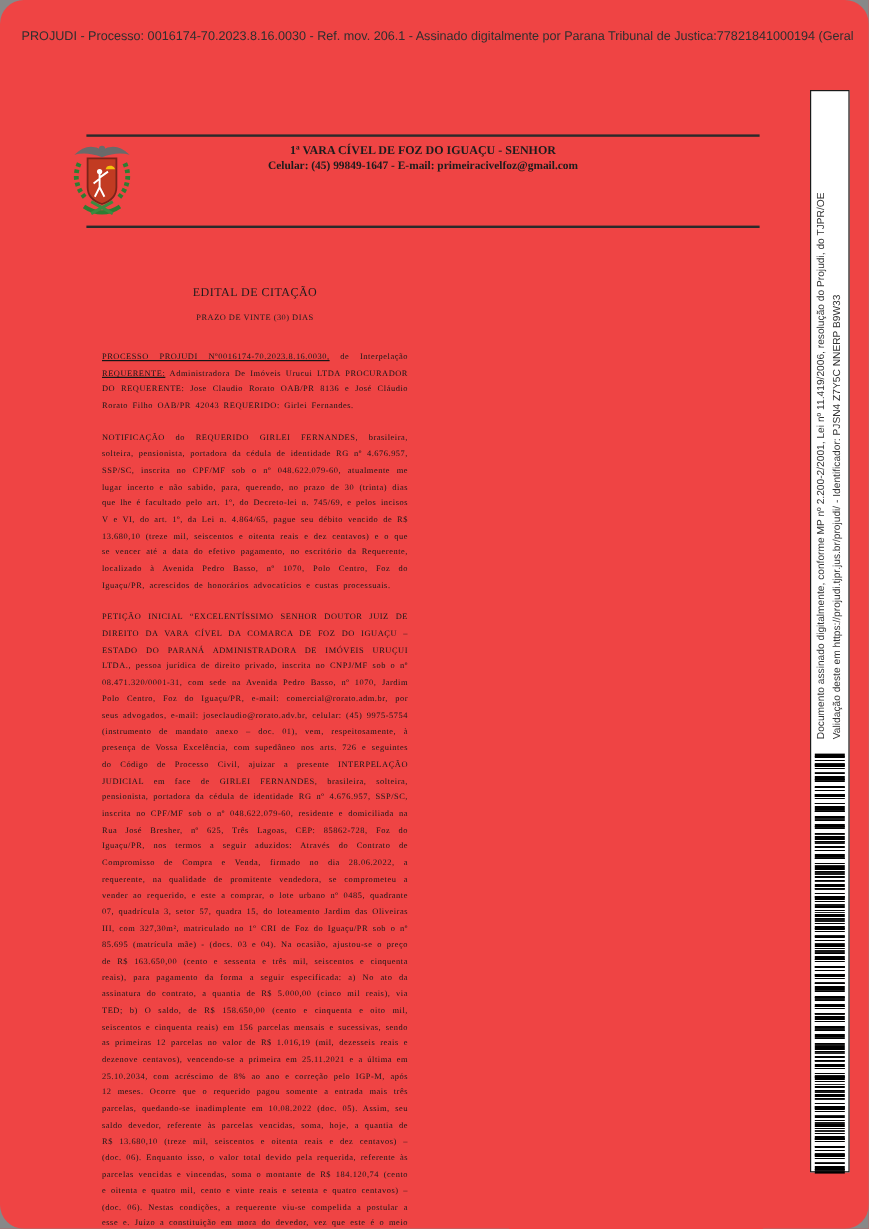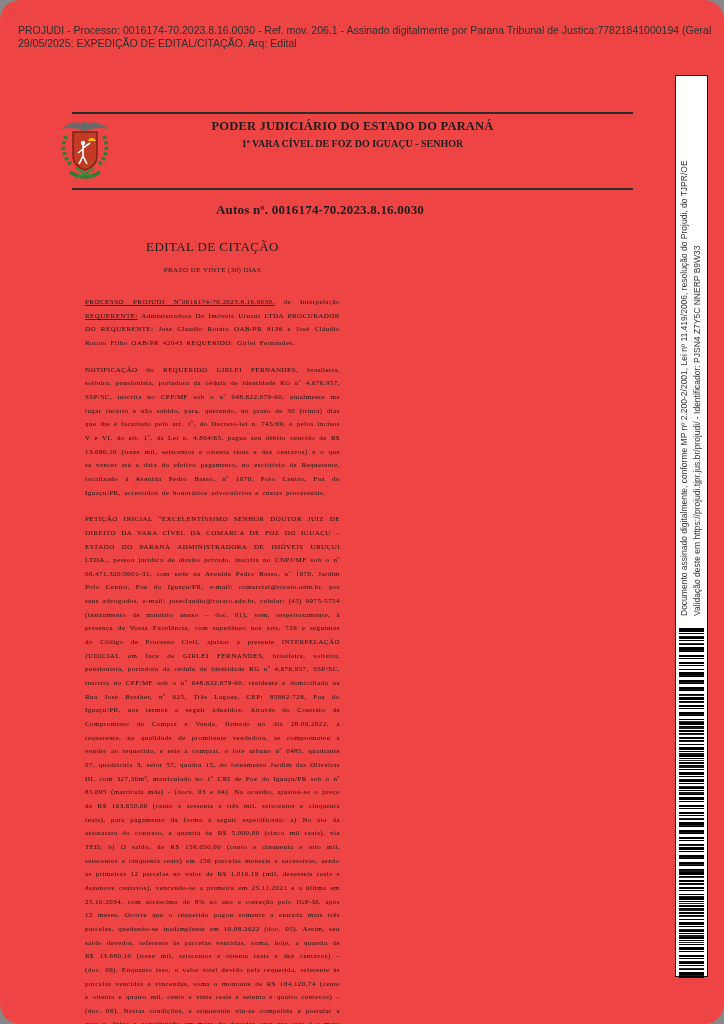--- a/index.html
+++ b/index.html
@@ -25,21 +25,21 @@
   .court-header .l1{font-size:12.5px;font-weight:bold;letter-spacing:.2px;margin-top:3px;}
   .court-header .l2{font-size:10px;font-weight:bold;margin-top:4px;}
   .court-header .l3{font-size:10px;font-weight:bold;margin-top:4px;}
   .court-header .l4{font-size:9.5px;font-weight:bold;margin-top:5px;}
   .court-header .l5{font-size:9.5px;font-weight:bold;margin-top:3px;}
   
   .autos{position:absolute;left:60px;top:202px;width:520px;text-align:center;
     font-size:13px;font-weight:bold;letter-spacing:.2px;}
   
   .column{position:absolute;left:85px;top:239px;width:255px;}
-  .edital-title{text-align:center;font-size:13px;letter-spacing:.4px;margin:0 0 11px 0;}
+  .edital-title{text-align:center;font-size:10px;letter-spacing:.4px;margin:0 0 11px 0;}
   .prazo-title{text-align:center;font-size:7px;letter-spacing:.4px;margin:0 0 22px 0;}
   .column p{font-size:7px;line-height:13.65px;text-align:justify;margin:0 0 13px 0;
     letter-spacing:.45px;word-spacing:1.5px;color:#161616;}
   .column p span.b{font-weight:normal;}
   .column p span.u{text-decoration:underline;}
   
   .strip{position:absolute;left:675px;top:75px;width:33px;height:902px;
     border:1px solid #1a1a1a;box-sizing:border-box;background:#fff;}
   .vt{position:absolute;white-space:nowrap;transform-origin:0 0;transform:rotate(-90deg);
     font-family:"Liberation Sans",sans-serif;font-size:8.5px;color:#333;line-height:11px;}
@@ -51,21 +51,20 @@
       repeating-linear-gradient(180deg,rgba(0,0,0,.85) 0 1px,rgba(255,255,255,0) 1px 6px,rgba(0,0,0,.9) 6px 8px,rgba(255,255,255,0) 8px 13px);
     background-blend-mode:multiply;border-top:2px solid #000;border-bottom:2px solid #000;}
 </style>
 </head>
 <body>
 
 <div class="page">
 
   <div class="top-note">
     <div>PROJUDI - Processo: 0016174-70.2023.8.16.0030 - Ref. mov. 206.1 - Assinado digitalmente por Parana Tribunal de Justica:77821841000194 (Geral</div>
-    <div>29/05/2025: EXPEDIÇÃO DE EDITAL/CITAÇÃO. Arq: Edital</div>
   </div>
 
   <div class="rule rule-top"></div>
   <div class="rule rule-bottom"></div>
 
   <div class="coat">
     <svg width="54" height="70" viewBox="0 0 54 70" xmlns="http://www.w3.org/2000/svg">
       <path d="M4 13 Q15 2 27 9 Q39 2 50 13 Q40 10 27 15 Q14 10 4 13 Z" fill="#6a6a6a"></path>
       <circle cx="27" cy="8" r="2.6" fill="#6a6a6a"></circle>
       <path d="M8 20 q-7 16 6 30" stroke="#2e7d32" stroke-width="4" fill="none" stroke-dasharray="3,2.5"></path>
@@ -73,25 +72,24 @@
       <path d="M15 16 h24 v24 q0 10 -12 14 q-12 -4 -12 -14 Z" fill="#c23b22" stroke="#7a241a" stroke-width="1.5"></path>
       <path d="M31 23 a4.5 4.5 0 0 1 7 2 l-8 0 Z" fill="#f4c20d"></path>
       <circle cx="25" cy="27" r="2.2" fill="#fff"></circle>
       <path d="M25 29 l0 11 M25 32 l7 -5 M25 33 l-5 4 M25 40 l-4 8 M25 40 l4 8" stroke="#fff" stroke-width="1.6" fill="none"></path>
       <path d="M12 56 Q27 66 42 56" stroke="#2e7d32" stroke-width="3.5" fill="none"></path>
       <path d="M18 62 L36 52 M18 52 L36 62" stroke="#3b8a3f" stroke-width="2.5"></path>
     </svg>
   </div>
 
   <div class="court-header">
-    <div class="l1">PODER JUDICIÁRIO DO ESTADO DO PARANÁ</div>
     <div class="l3">1ª VARA CÍVEL DE FOZ DO IGUAÇU - SENHOR</div>
+    <div class="l5">Celular: (45) 99849-1647 - E-mail: primeiracivelfoz@gmail.com</div>
   </div>
 
-  <div class="autos">Autos nº. 0016174-70.2023.8.16.0030</div>
 
   <div class="column">
     <div class="edital-title">EDITAL DE CITAÇÃO</div>
     <div class="prazo-title">PRAZO DE VINTE (30) DIAS</div>
     <p><span class="u">PROCESSO PROJUDI Nº0016174-70.2023.8.16.0030,</span><span> de Interpelação </span><span class="u">REQUERENTE:</span><span> </span><span class="b">Administradora De Imóveis Urucui LTDA</span><span> PROCURADOR DO REQUERENTE: Jose Claudio Rorato OAB/PR 8136 e José Cláudio Rorato Filho OAB/PR 42043 REQUERIDO: </span><span class="b">Girlei Fernandes.</span></p>
     <p><span>NOTIFICAÇÃO do REQUERIDO </span><span class="b">GIRLEI FERNANDES,</span><span> brasileira, solteira, pensionista, portadora da cédula de identidade RG nº 4.676.957, SSP/SC, inscrita no CPF/MF sob o nº 048.622.079-60, atualmente me lugar incerto e não sabido, para, querendo, no prazo de </span><span class="b">30 (trinta) dias</span><span> que lhe é facultado pelo art. 1º, do Decreto-lei n. 745/69, e pelos incisos V e VI, do art. 1º, da Lei n. 4.864/65, pague seu débito vencido de </span><span class="b">R$ 13.680,10 (treze mil, seiscentos e oitenta reais e dez centavos)</span><span> e o que se vencer até a data do efetivo pagamento, no escritório da Requerente, localizado à Avenida Pedro Basso, nº 1070, Polo Centro, Foz do Iguaçu/PR, acrescidos de honorários advocatícios e custas processuais.</span></p>
     <p><span class="b">PETIÇÃO INICIAL</span><span> “EXCELENTÍSSIMO SENHOR DOUTOR JUIZ DE DIREITO DA  VARA CÍVEL DA COMARCA DE FOZ DO IGUAÇU – ESTADO DO PARANÁ ADMINISTRADORA DE IMÓVEIS URUÇUI LTDA., pessoa jurídica de direito privado, inscrita no CNPJ/MF sob o nº 08.471.320/0001-31, com sede na Avenida Pedro Basso, nº 1070, Jardim Polo Centro, Foz do Iguaçu/PR, e-mail: comercial@rorato.adm.br, por seus advogados, e-mail: joseclaudio@rorato.adv.br, celular: (45) 9975-5754 (instrumento de mandato anexo – doc. 01), vem, respeitosamente, à presença de Vossa Excelência, com supedâneo nos arts. 726 e seguintes do Código de Processo Civil, ajuizar a presente INTERPELAÇÃO JUDICIAL em face de GIRLEI FERNANDES, brasileira, solteira, pensionista, portadora da cédula de identidade RG nº 4.676.957, SSP/SC, inscrita no CPF/MF sob o nº 048.622.079-60, residente e domiciliada na Rua José Bresher, nº 625, Três Lagoas, CEP: 85862-728, Foz do Iguaçu/PR, nos termos a seguir aduzidos: Através do Contrato de Compromisso de Compra e Venda, firmado no dia 28.06.2022, a requerente, na qualidade de promitente vendedora, se comprometeu a vender ao requerido, e este a comprar, o lote urbano nº 0485, quadrante 07, quadrícula 3, setor 57, quadra 15, do loteamento Jardim das Oliveiras III, com 327,30m², matriculado no 1º CRI de Foz do Iguaçu/PR sob o nº 85.695 (matrícula mãe) - (docs. 03 e 04). Na ocasião, ajustou-se o preço de R$ 163.650,00 (cento e sessenta e três mil, seiscentos e cinquenta reais), para pagamento da forma a seguir especificada: a) No ato da assinatura do contrato, a quantia de R$ 5.000,00 (cinco mil reais), via TED; b) O saldo, de R$ 158.650,00 (cento e cinquenta e oito mil, seiscentos e cinquenta reais) em 156 parcelas mensais e sucessivas, sendo as primeiras 12 parcelas no valor de R$ 1.016,19 (mil, dezesseis reais e dezenove centavos), vencendo-se a primeira em 25.11.2021 e a última em 25.10.2034, com acréscimo de 8% ao ano e correção pelo IGP-M, após 12 meses. Ocorre que o requerido pagou somente a entrada mais três parcelas, quedando-se inadimplente em 10.08.2022 (doc. 05). Assim, seu saldo devedor, referente às parcelas vencidas, soma, hoje, a quantia de R$ 13.680,10 (treze mil, seiscentos e oitenta reais e dez centavos) – (doc. 06). Enquanto isso, o valor total devido pela requerida, referente às parcelas vencidas e vincendas, soma o montante de R$ 184.120,74 (cento e oitenta e quatro mil, cento e vinte reais e setenta e quatro centavos) – (doc. 06). Nestas condições, a requerente viu-se compelida a postular a esse e. Juízo a constituição em mora do devedor, vez que este é o meio competente para tanto. Na hipótese do não atendimento à</span></p>
   </div>
 
   <div class="strip">

